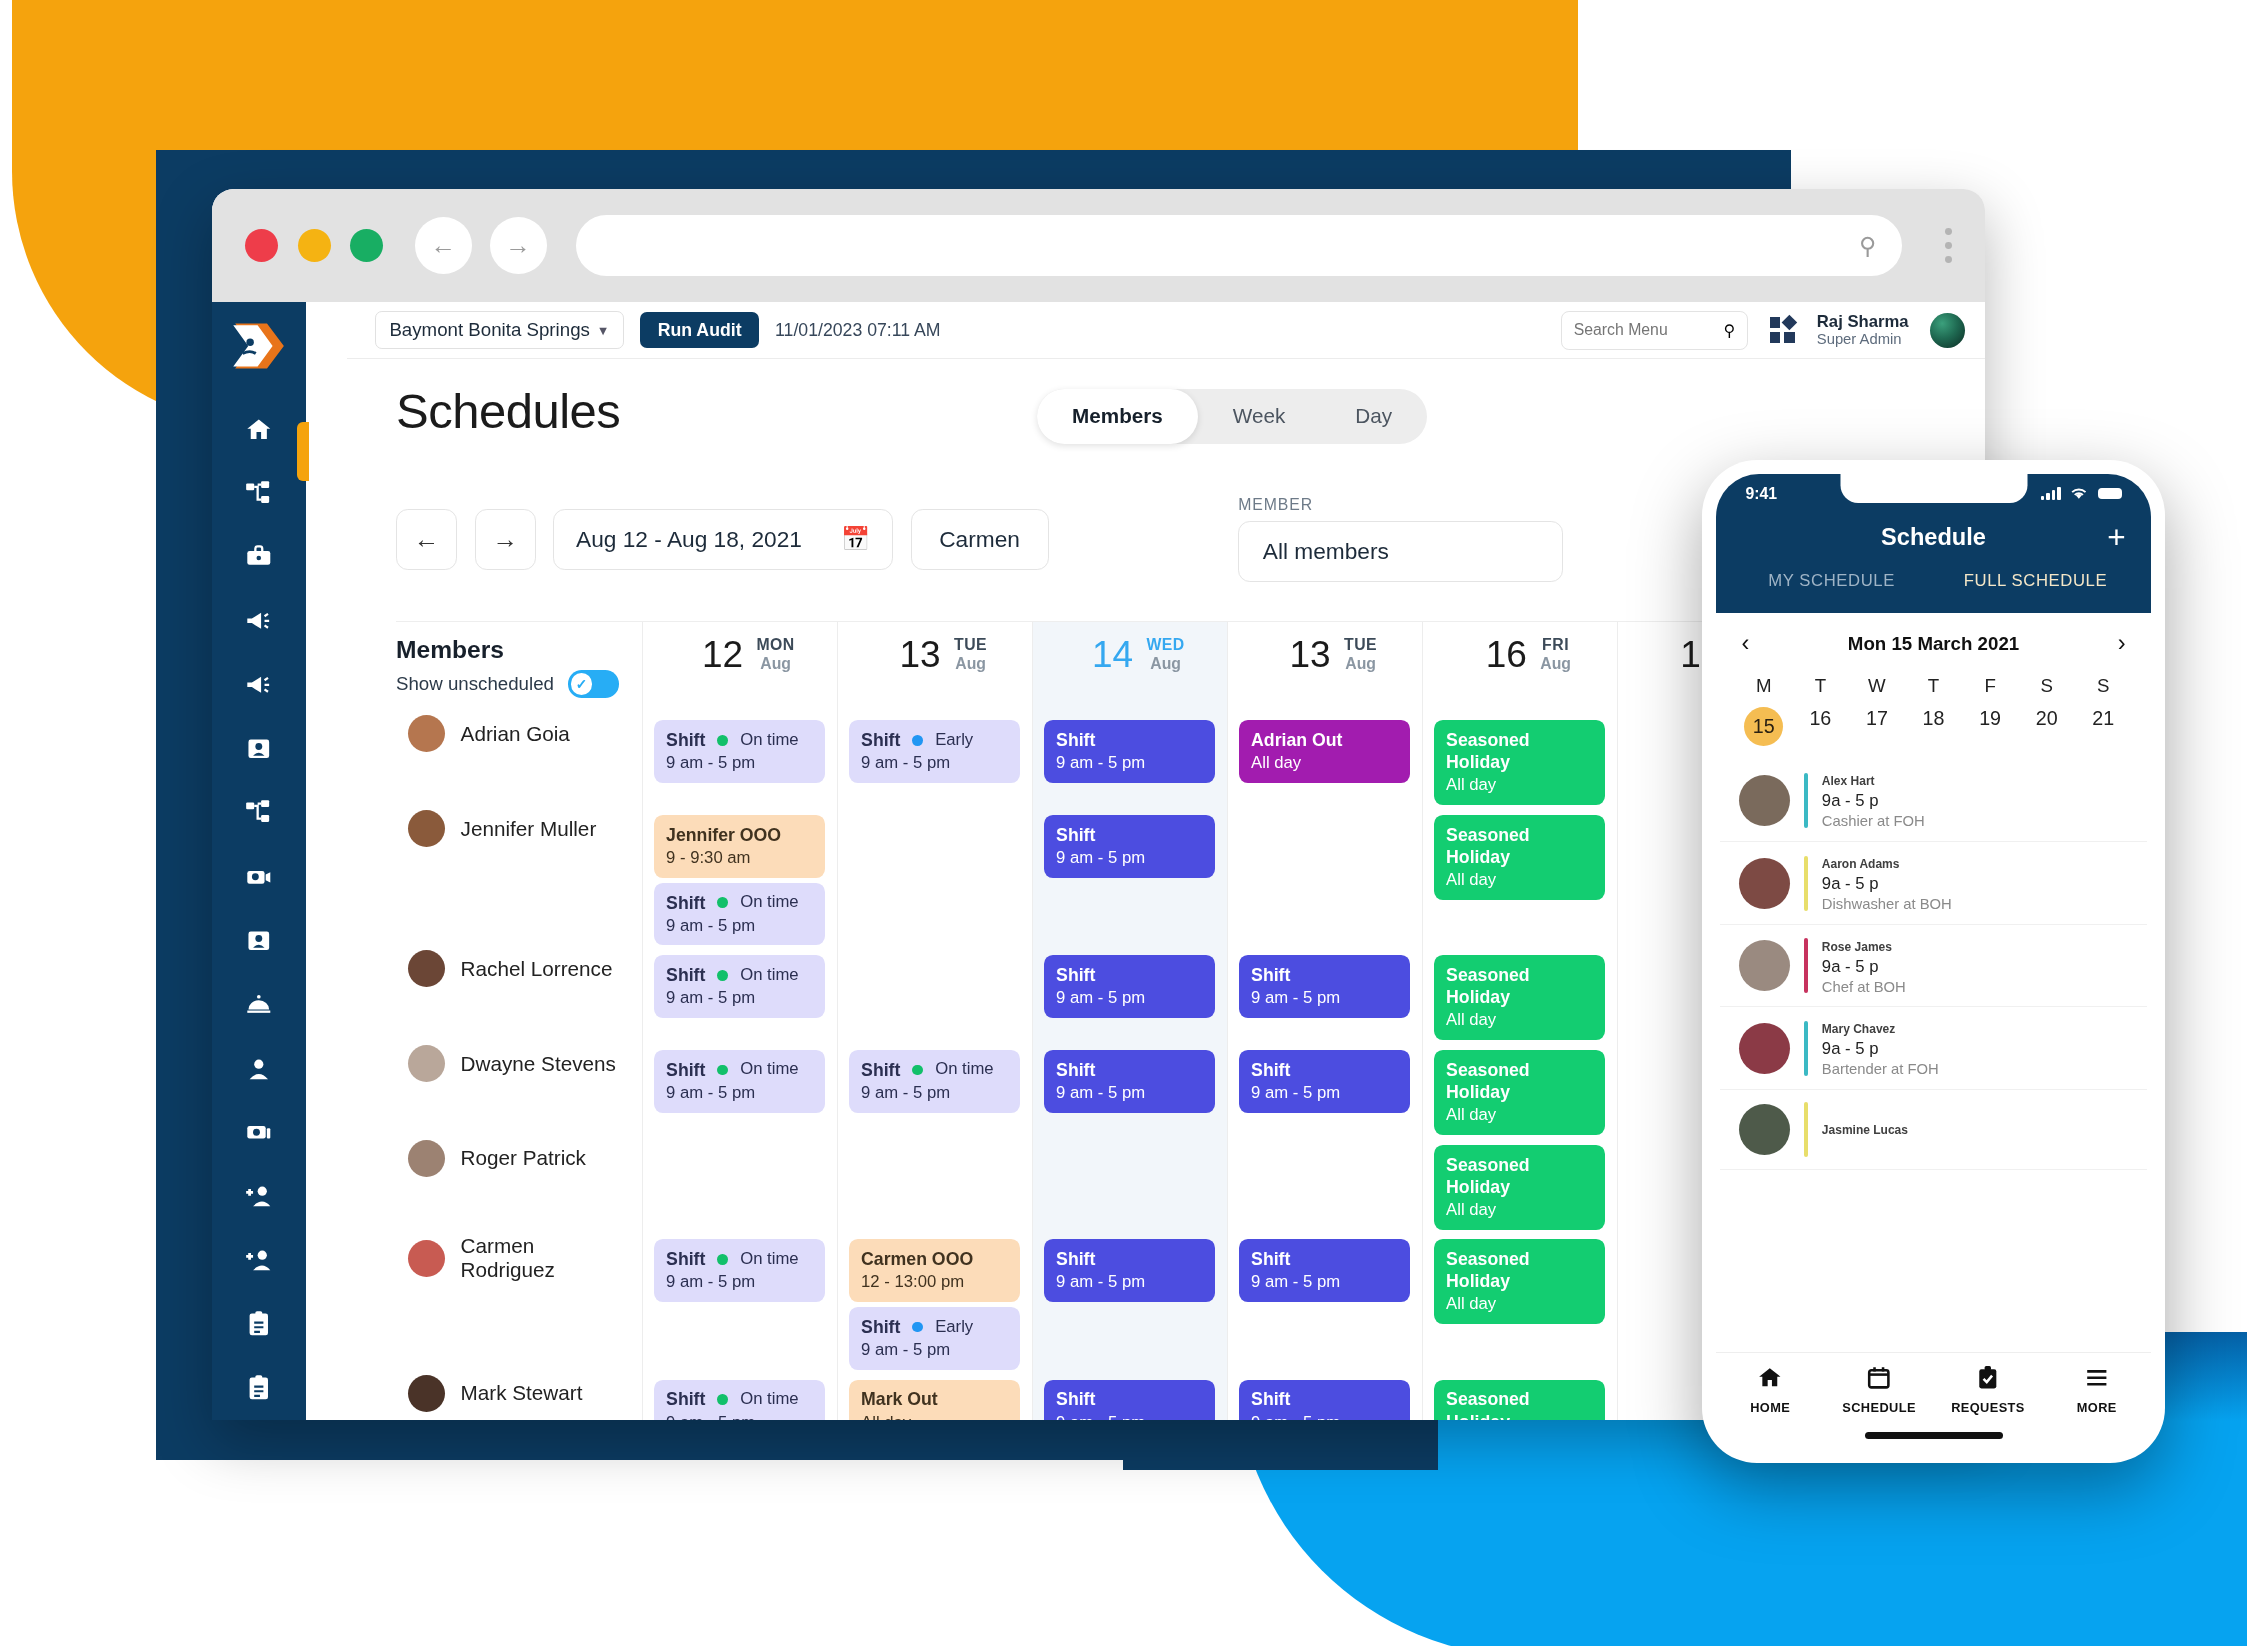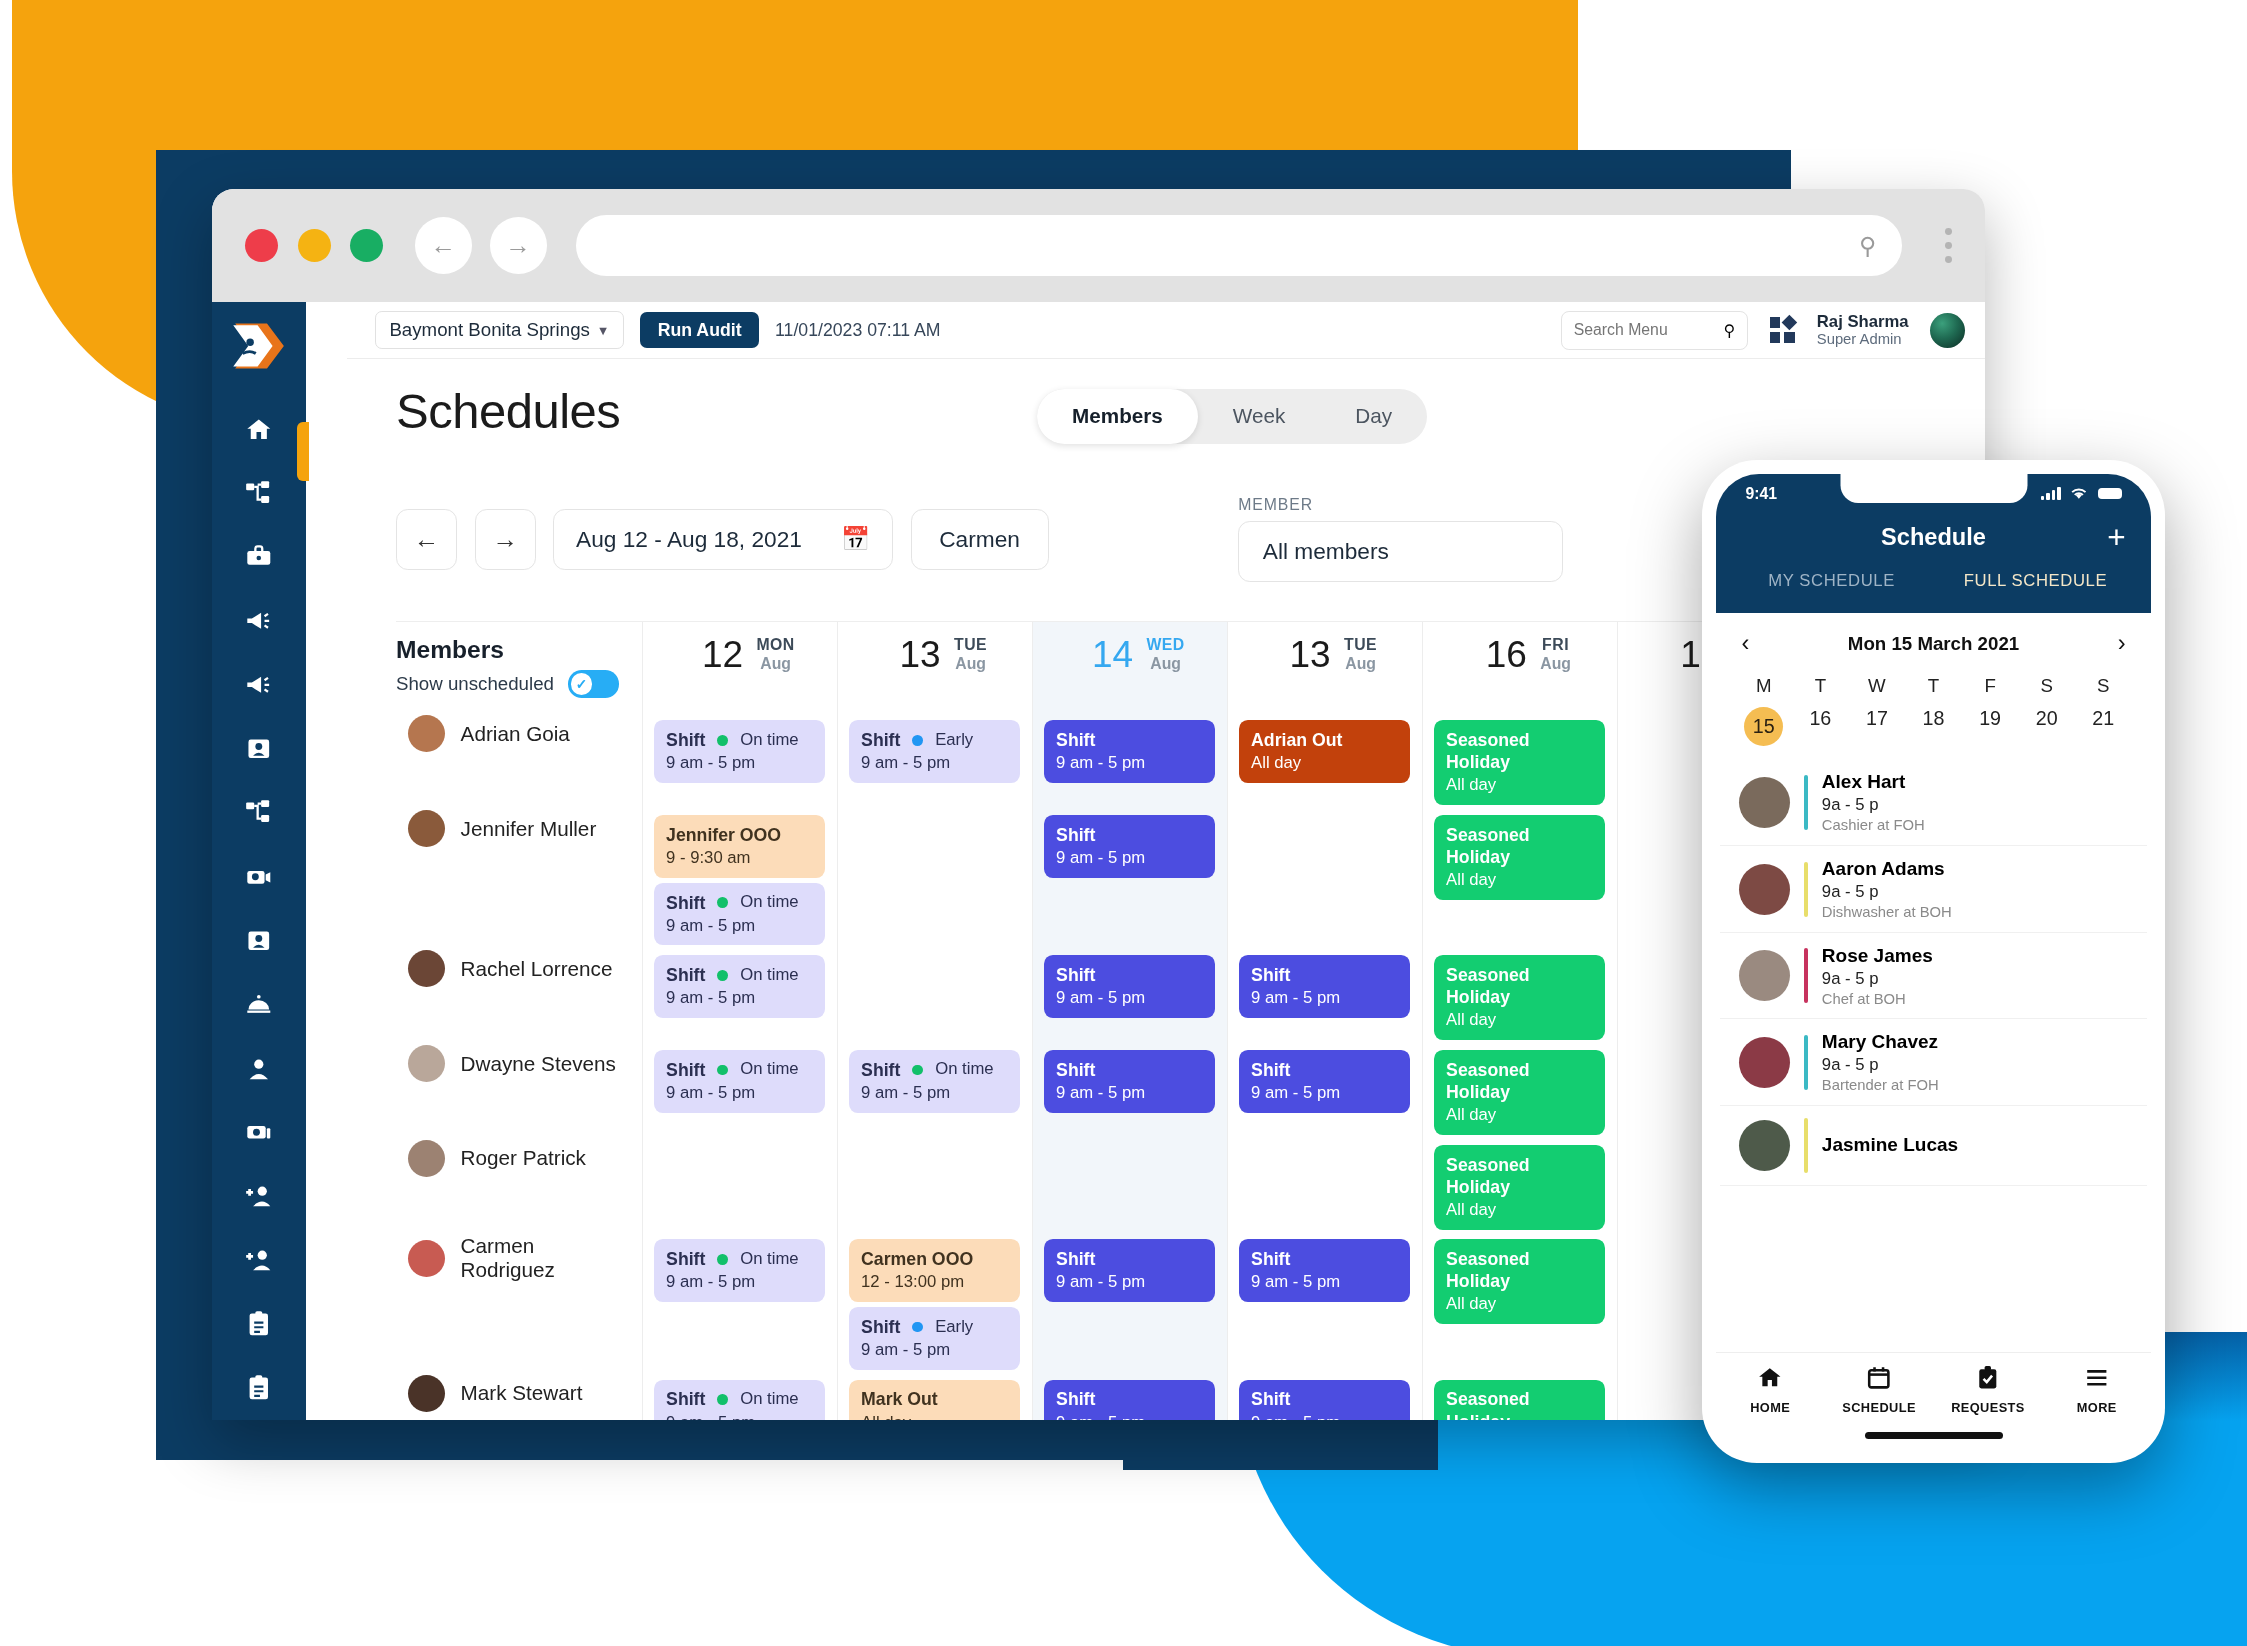--- a/index.html
+++ b/index.html
@@ -214,21 +214,21 @@
   }
   .card .c-top { display: flex; align-items: center; gap: 12px; }
   .card .c-title { font-size: 17.7px; font-weight: bold; }
   .card .c-sub { font-size: 16.7px; margin-top: 2px; }
   .sdot { width: 10.8px; height: 10.8px; border-radius: 50%; display: inline-block; }
   .c-status { font-size: 16.7px; }
 
   .card.lavender { background: #DEDCFB; color: #2b2f51; }
   .card.peach { background: #FCDCB9; color: #40321f; }
   .card.blue { background: #4C4DE0; color: #fff; }
-  .card.orange { background: #c2410c; color: #fff; }
+  .card.orange { background: #a21caf; color: #fff; }
   .card.green { background: #13CD71; color: #fff; }
 
   
   .phone {
     position: absolute; left: 1702px; top: 460px;
     width: 463px; height: 1003px;
     background: #fff; border-radius: 55px;
     box-shadow: 0 25.6px 69px rgba(0,0,0,.35);
     z-index: 20; padding: 13.8px;
   }
@@ -278,21 +278,21 @@
     display: inline-flex; align-items: center; justify-content: center;
     width: 39px; height: 39px; border-radius: 50%; background: #F5BD52; color: #2b2112;
   }
   .shift-list { flex: 1; overflow: hidden; padding: 0 3.9px; margin-top: 13.8px; }
   .slist-item {
     display: flex; align-items: center; gap: 13.8px;
     padding: 11.8px 19.7px; border-bottom: 1px solid #f0f0f0;
   }
   .sl-avatar { width: 51px; height: 51px; border-radius: 50%; flex-shrink: 0; }
   .sl-bar { width: 3.9px; height: 55px; border-radius: 2px; flex-shrink: 0; }
-  .sl-name { font-size: 19px; font-weight: bold; color: #000000; }
+  .sl-name { font-size: 12px; font-weight: bold; color: #404040; }
   .sl-time { font-size: 16.7px; color: #222; margin-top: 2px; }
   .sl-role { font-size: 14.8px; color: #8a8a8a; margin-top: 2px; }
   .phone-nav {
     border-top: 1px solid #eee; display: flex; padding: 11.8px 0 9.9px 0; background: #fff;
   }
   .pnav { flex: 1; text-align: center; }
   .pnav svg { width: 25.6px; height: 25.6px; fill: #111; }
   .pnav div { font-size: 12.8px; font-weight: bold; color: #111; margin-top: 4.9px; letter-spacing: 0.4px; }
   .home-ind {
     width: 138px; height: 6.9px; border-radius: 3.9px; background: #111;

